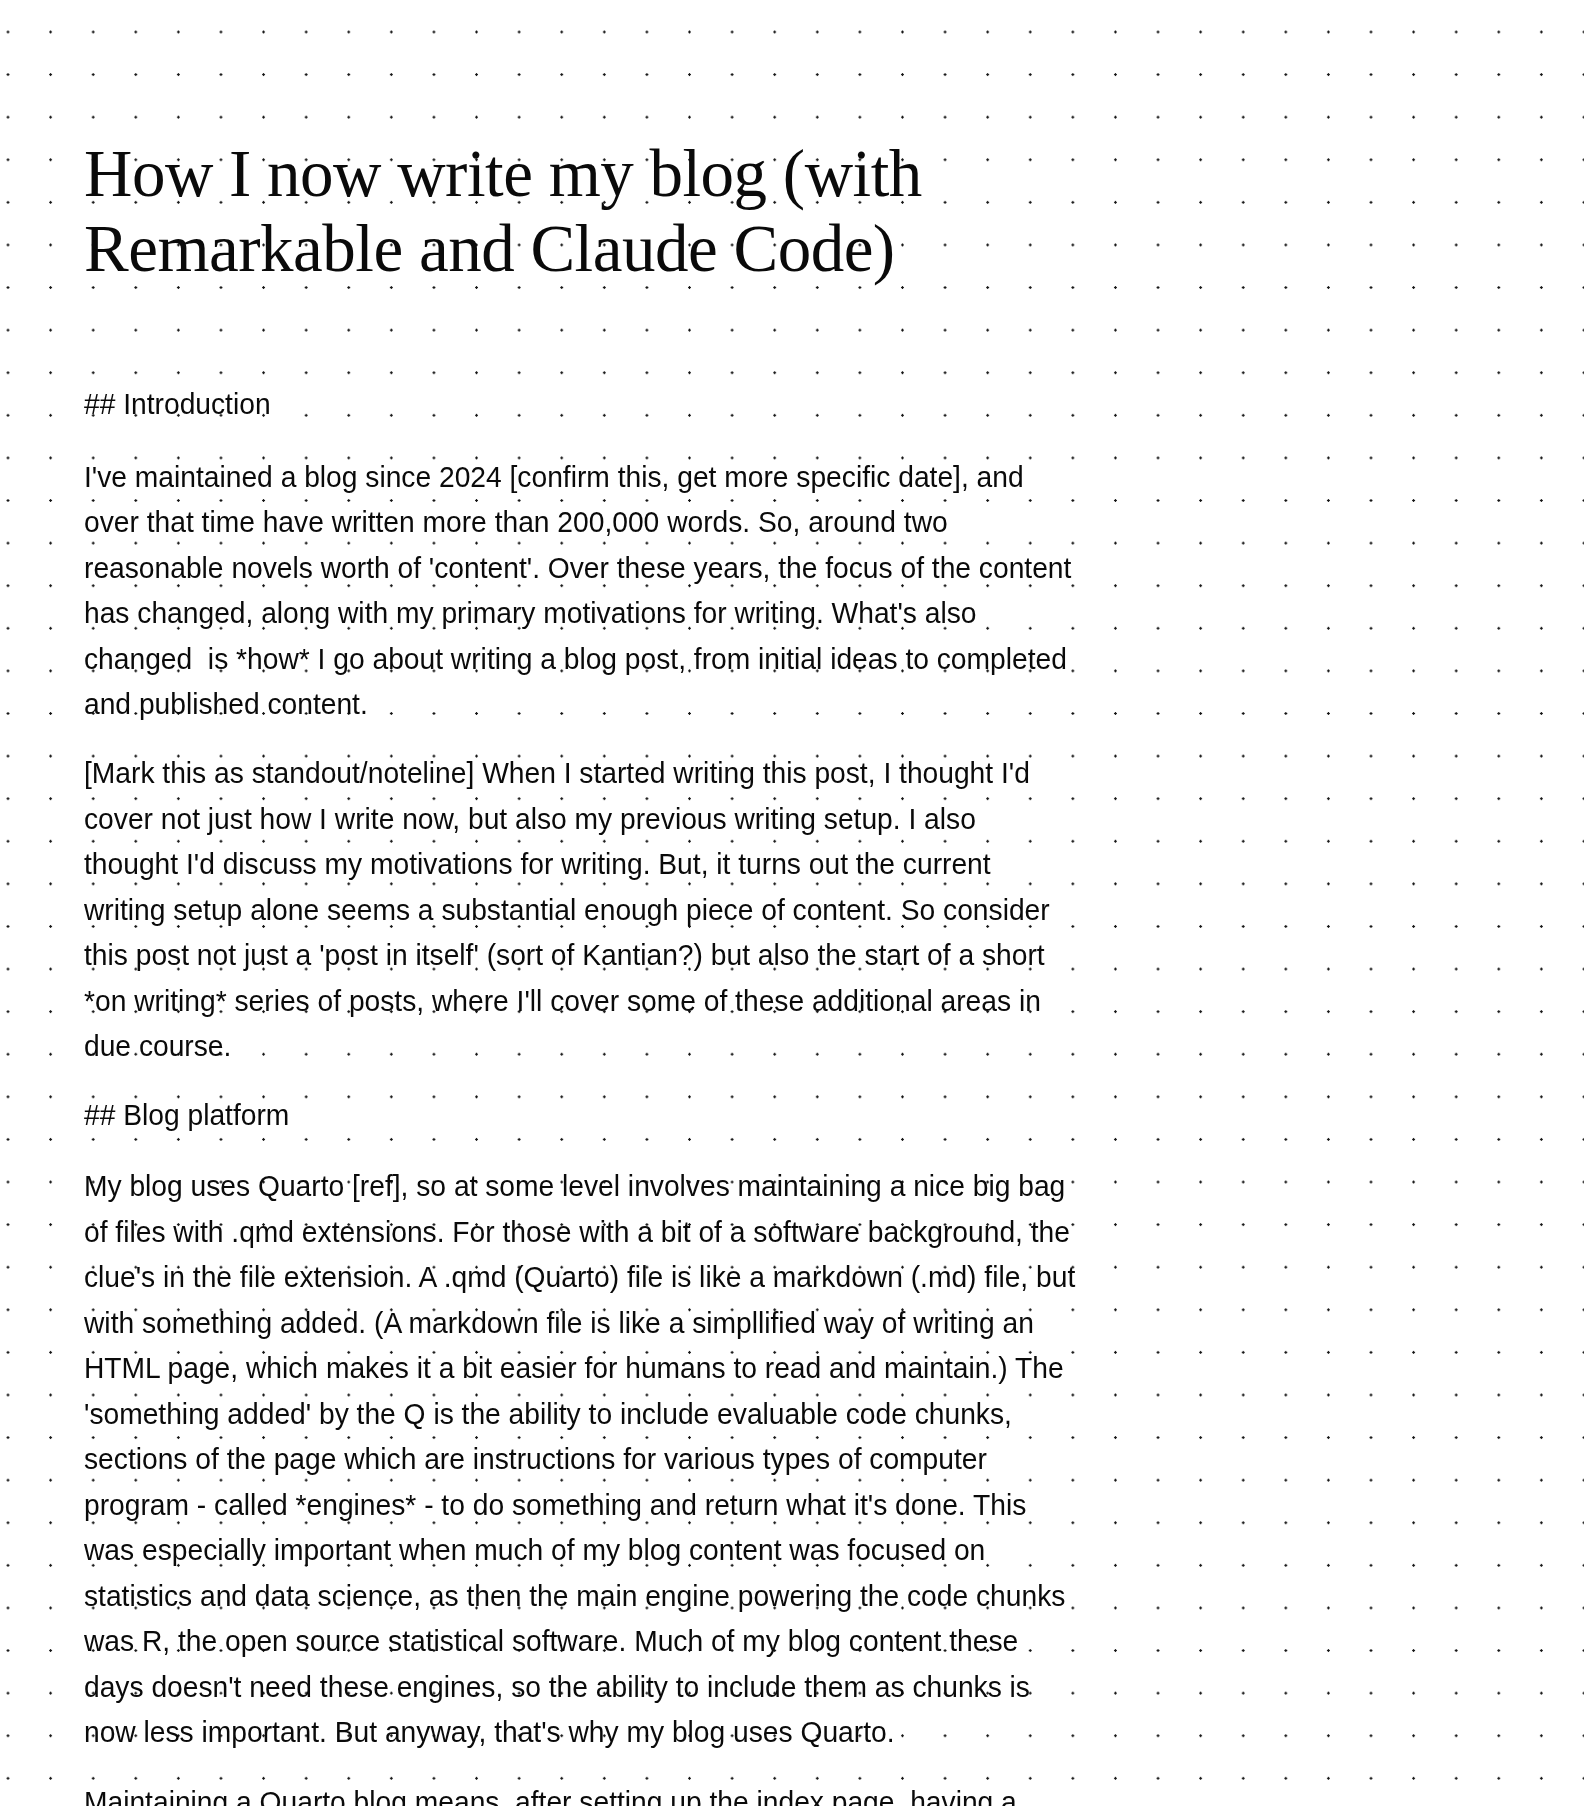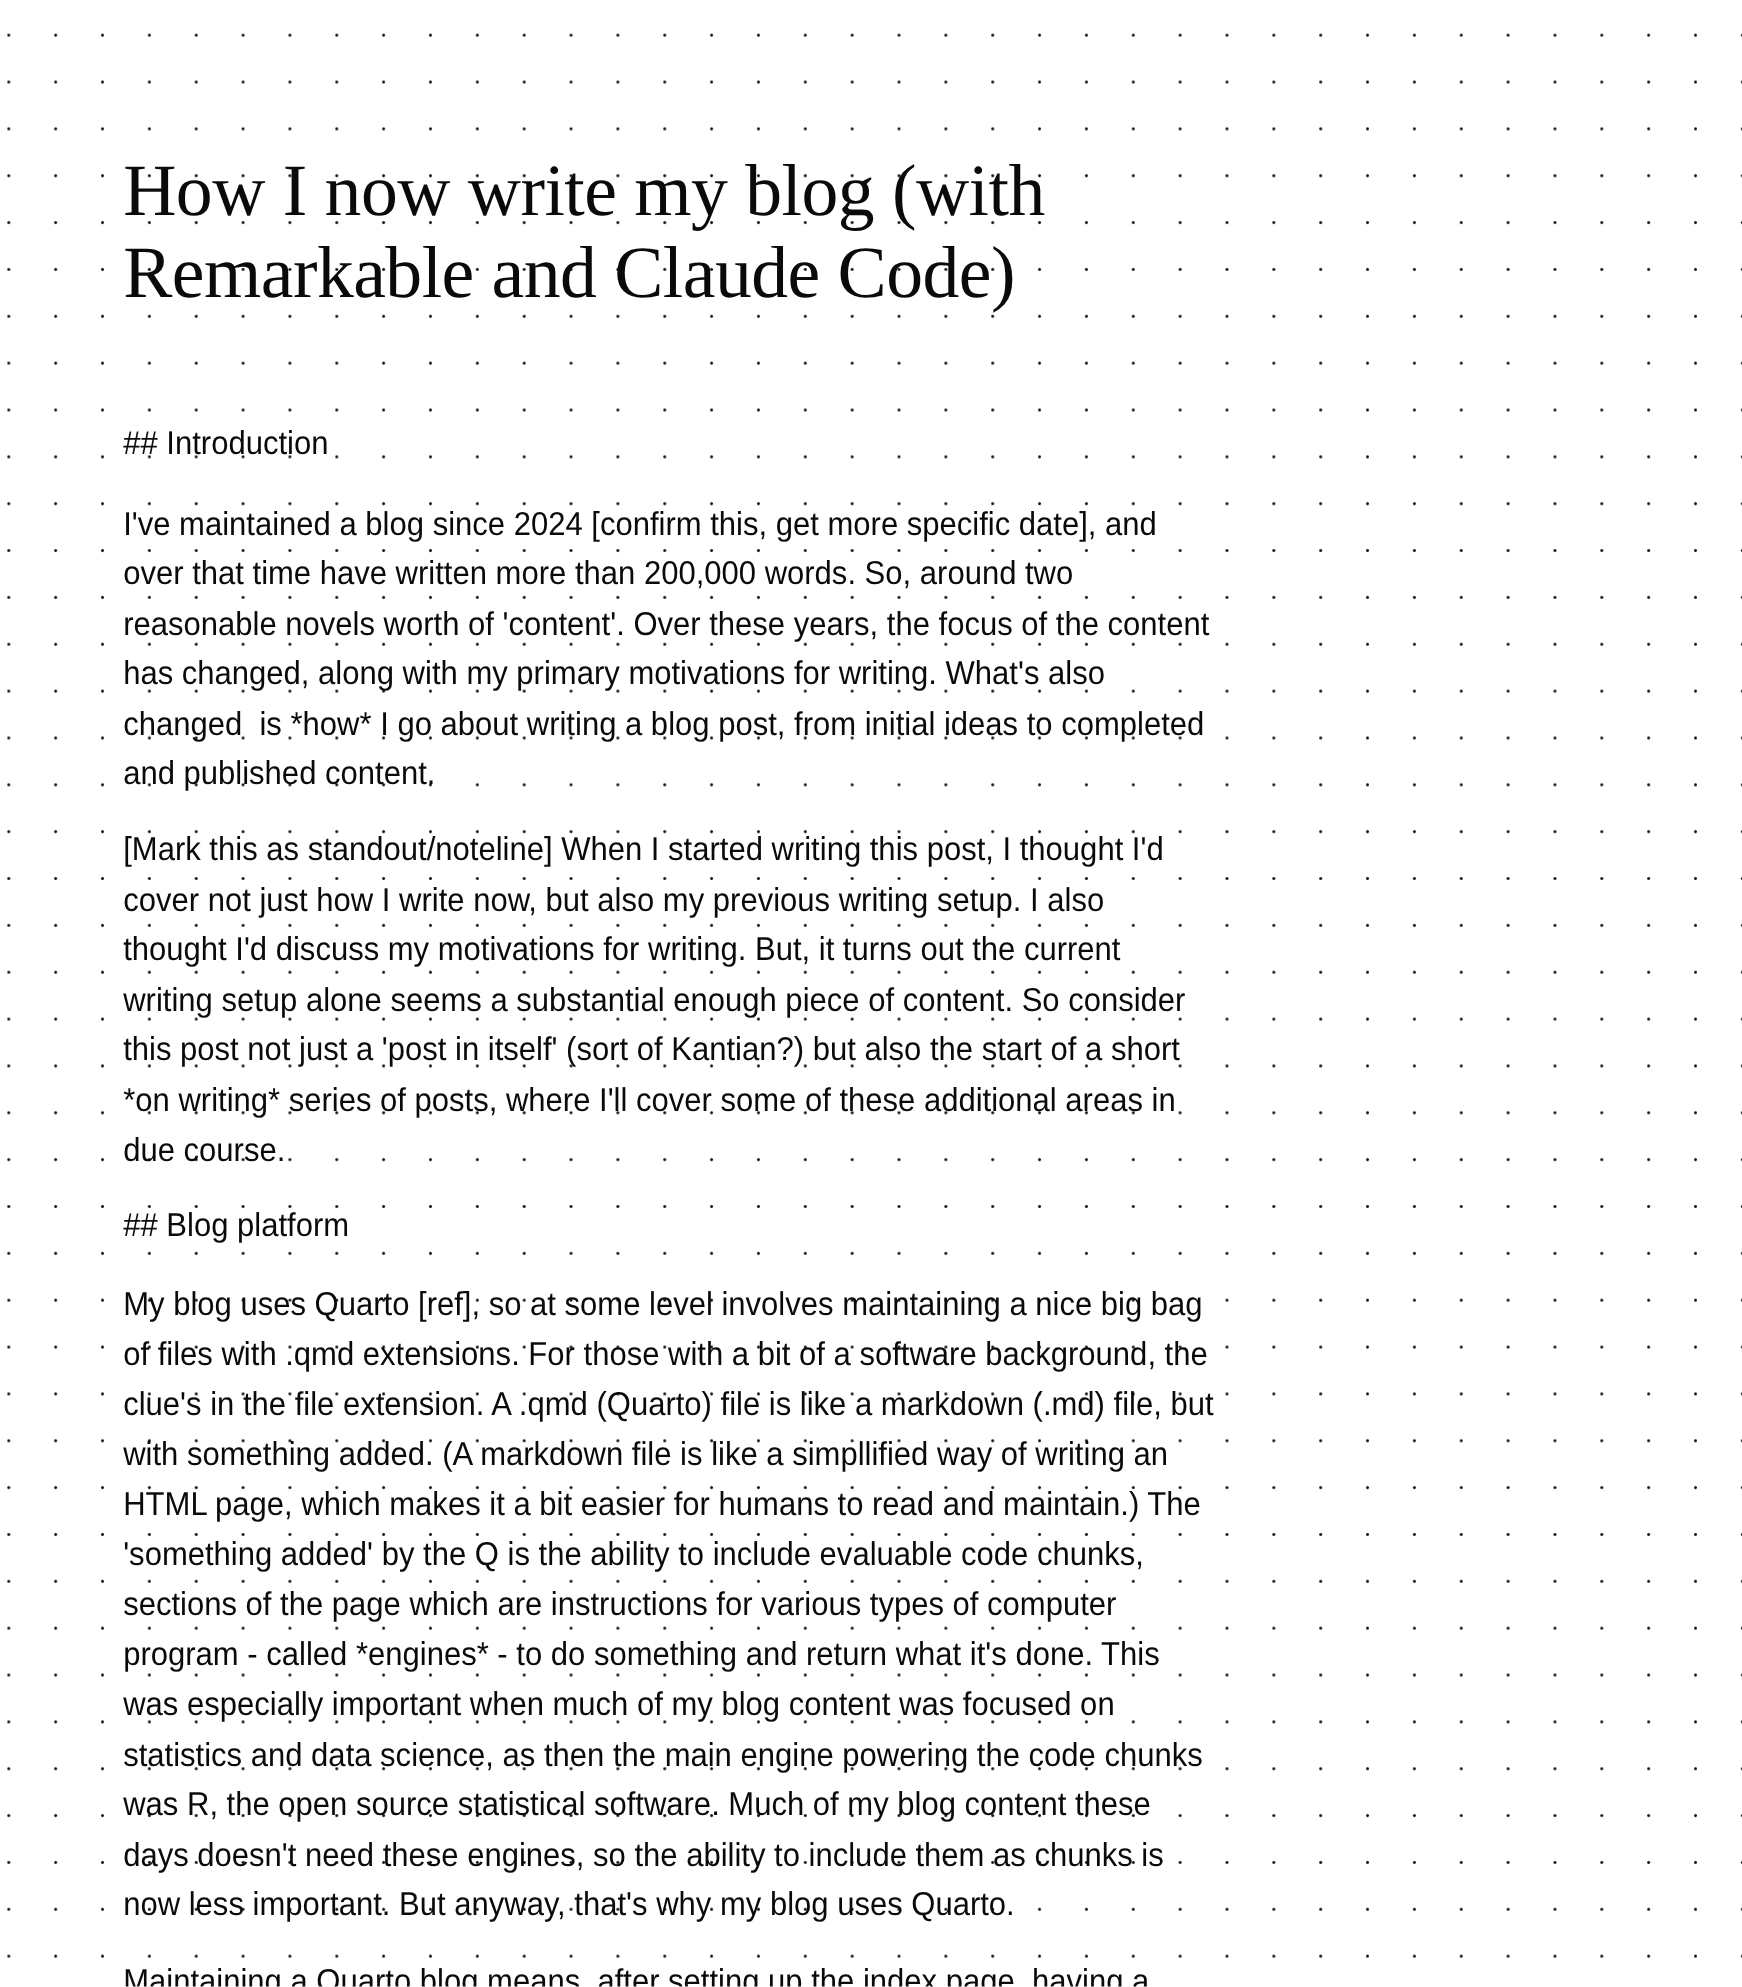--- a/index.html
+++ b/index.html
@@ -11,21 +11,21 @@
     background-image: radial-gradient(circle, #141414 1.1px, rgba(0,0,0,0) 1.45px);
     background-size: 42.6px 42.6px;
     background-position: -13.3px 10.7px;
     color: #0a0a0a;
   }
   .page {
     position: relative;
     box-sizing: border-box;
     width: 1584px;
     height: 1806px;
-    padding: 136px 0 0 112px;
+    padding: 136px 0 0 84px;
     overflow: hidden;
   }
   .doc-title {
     margin: 0;
     font-family: "Liberation Serif", "DejaVu Serif", serif;
     font-weight: 400;
     font-size: 67px;
     line-height: 75px;
     letter-spacing: -0.5px;
     white-space: pre;

